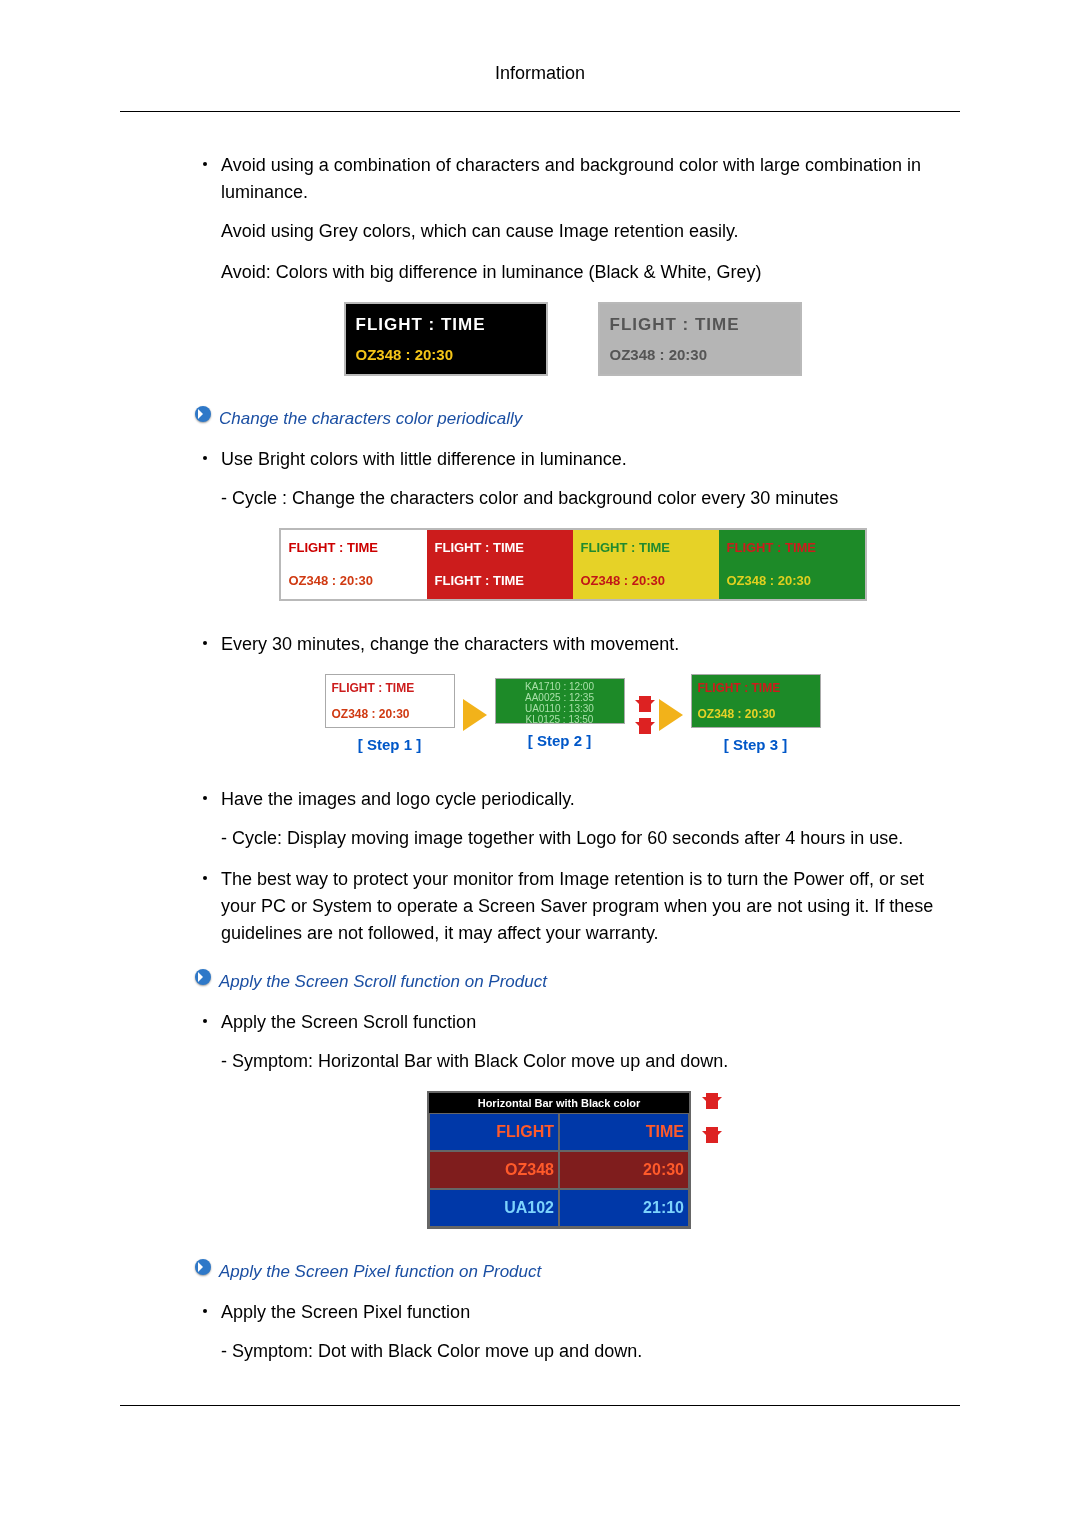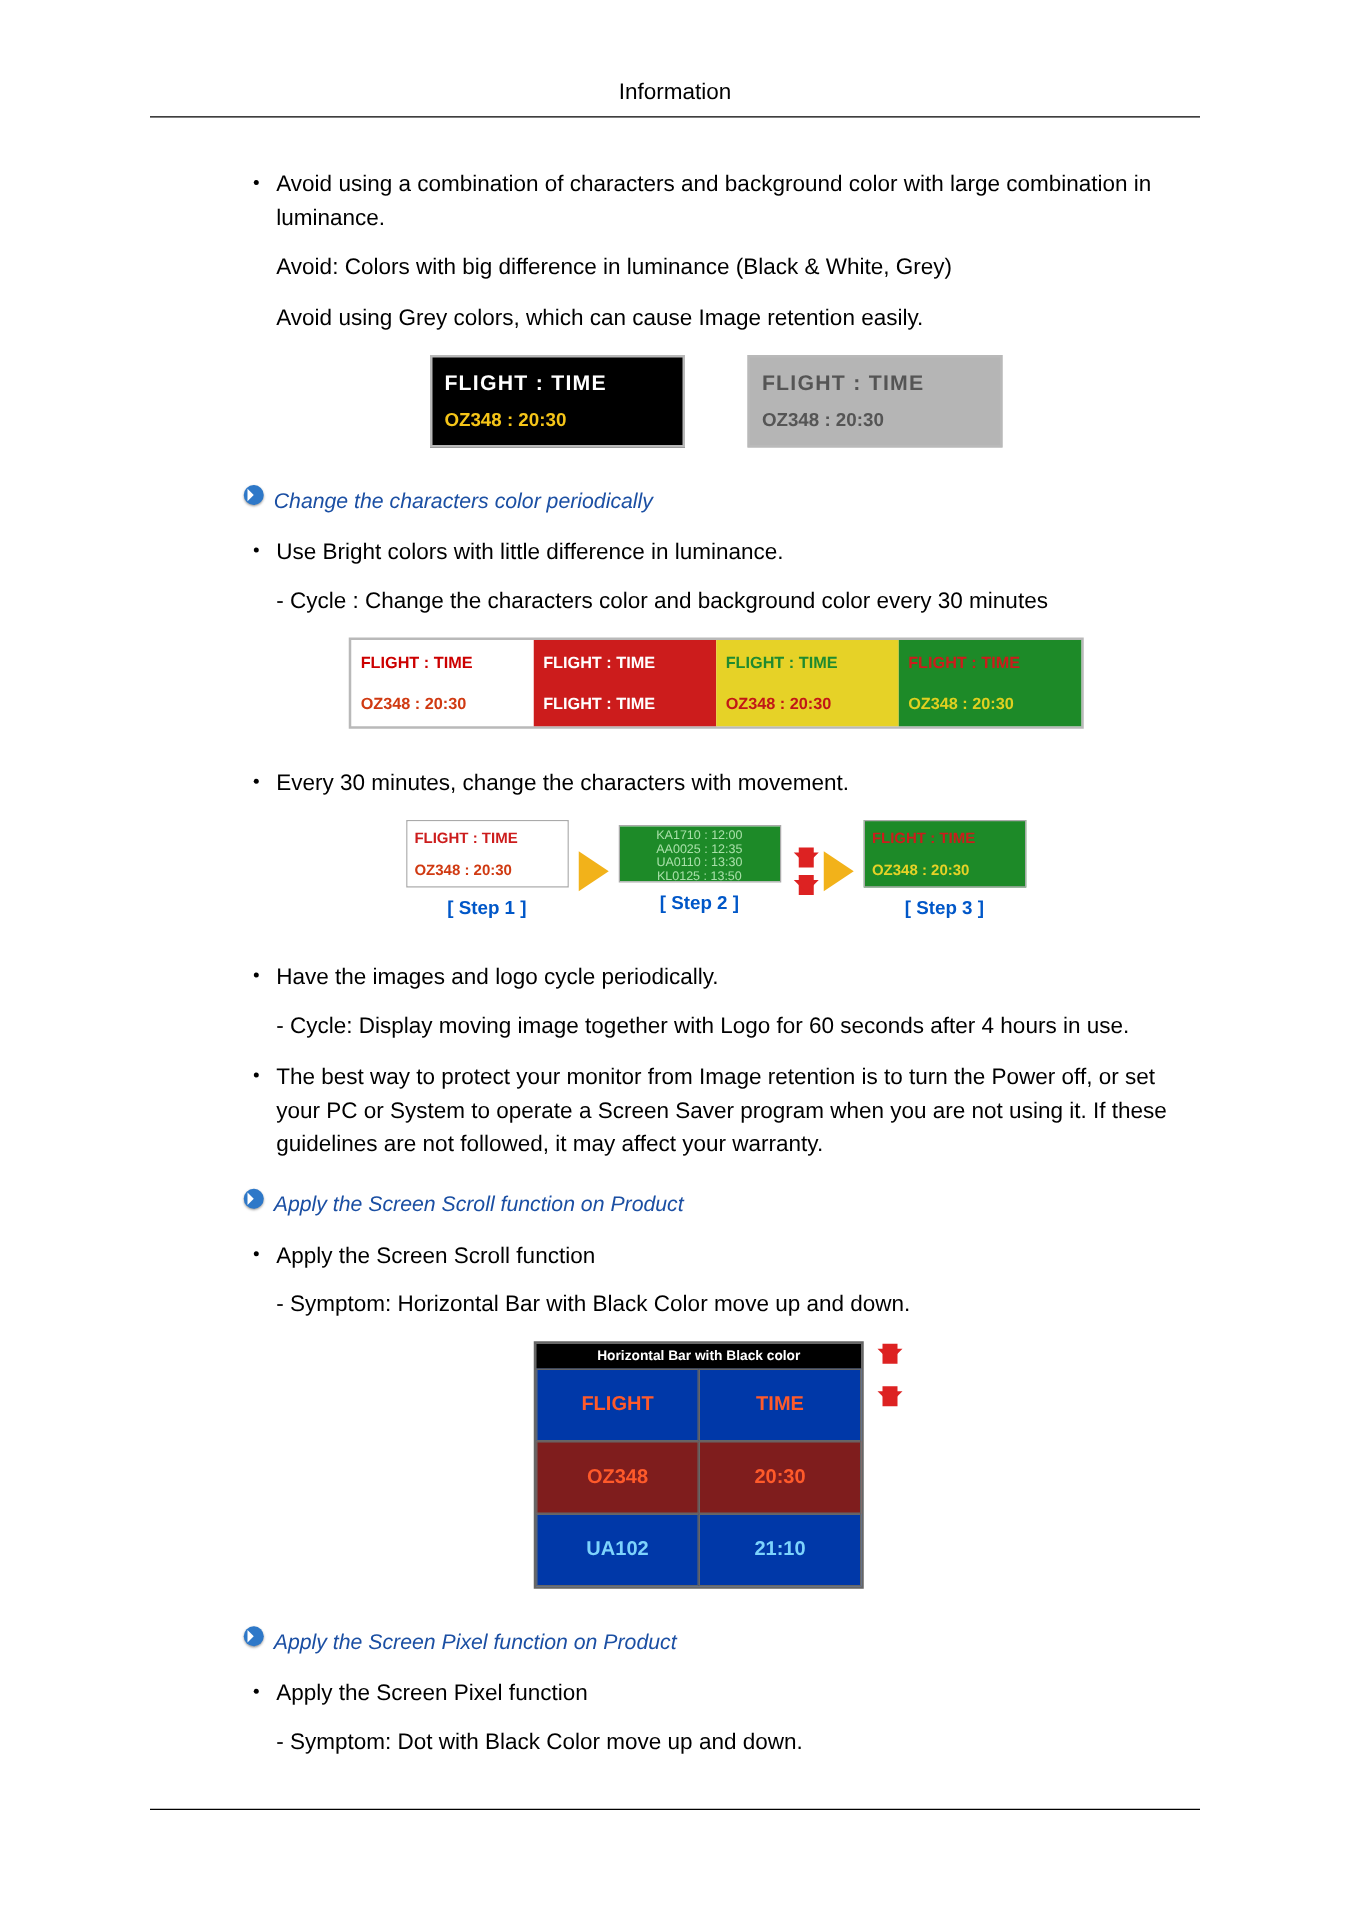--- a/index.html
+++ b/index.html
@@ -1,19 +1,19 @@
 <!DOCTYPE html>
 <html><head>
 <meta charset="utf-8">
 <style>
   body{
     margin:0;padding:60px 120px 50px 120px;background:#fff;font-family:Arial,Helvetica,sans-serif;
     font-size:18px;color:#000;line-height:1.5;
   }
-  .page-title{text-align:center;font-size:18px;padding-bottom:6px;border-bottom:1px solid #000;margin-bottom:40px}
+  .page-title{text-align:center;font-size:18px;padding-bottom:24px;border-bottom:1px solid #000;margin-bottom:40px}
   .content{margin-left:75px;margin-right:10px}
   .bullet-row{display:flex;align-items:flex-start;margin-bottom:12px}
   .bullet-dot{display:inline-block;width:4px;height:4px;border-radius:50%;background:#000;margin:10px 14px 0 8px;flex-shrink:0}
   .bullet-text{flex:1}
   .indent-para{margin-left:26px;margin-bottom:14px}
   .img-area{margin:16px 0 30px 0;display:flex;justify-content:center}
   
   .pair{display:flex;gap:50px}
   .panel{border:2px solid #b9b9b9;width:180px;padding:8px 10px;font-family:Arial;font-weight:bold}
   .p-dark{background:#000}
@@ -40,40 +40,40 @@
   .step-label{color:#0057c8;font-weight:bold;margin-top:6px;font-size:15px}
   .big-arrow{width:0;height:0;border:16px solid transparent;border-left:24px solid #f2b21a;border-right:0}
   .small-dn{width:12px;height:16px;background:#d22;position:relative;margin-left:6px}
   .small-dn::after{content:"";position:absolute;left:-4px;bottom:-8px;border:10px solid transparent;border-top-color:#d22}
   .step2-inner{background:#1d8a28;color:#a9e0a9;font-size:10px;line-height:1.1;padding:2px 4px;height:40px;overflow:hidden}
   
   .hbar-wrap{display:flex;align-items:flex-start;gap:9px}
   .hbar-table{border:2px solid #666;width:260px;font-weight:bold;font-size:16px}
   .ht-caption{background:#000;color:#fff;font-size:11px;text-align:center;padding:2px}
   .ht-row{display:flex}
-  .ht-cell{flex:1;text-align:center;padding:16px 4px;border:1px solid #666}
+  .ht-cell{flex:1;text-align:right;padding:6px 4px;border:1px solid #666}
   .ht-r1{background:#0038a8;color:#ff5a2a}
   .ht-r2{background:#7f1d1d;color:#ff5a2a}
   .ht-r3{background:#0038a8;color:#7dd3fc}
   .dn-arrows{display:flex;flex-direction:column;gap:18px;margin-top:2px}
   .footer-line{border-top:1px solid #000;margin-top:40px}
 </style>
 </head>
 <body>
 
 <div class="page-title">Information</div>
 
 <div class="content">
 
   <div class="bullet-row">
     <span class="bullet-dot"></span>
     <span class="bullet-text">Avoid using a combination of characters and background color with large combination in luminance.</span>
   </div>
+  <div class="indent-para">Avoid using Grey colors, which can cause Image retention easily.</div>
   <div class="indent-para">Avoid: Colors with big difference in luminance (Black &amp; White, Grey)</div>
-  <div class="indent-para">Avoid using Grey colors, which can cause Image retention easily.</div>
 
   <div class="img-area">
     <div class="pair">
       <div class="panel p-dark">
         <div class="row-ft" style="color:#fff">FLIGHT  :  TIME</div>
         <div class="row-oz" style="color:#f5c518">OZ348    :  20:30</div>
       </div>
       <div class="panel p-grey">
         <div class="row-ft" style="color:#555">FLIGHT  :  TIME</div>
         <div class="row-oz" style="color:#555">OZ348    :  20:30</div>

